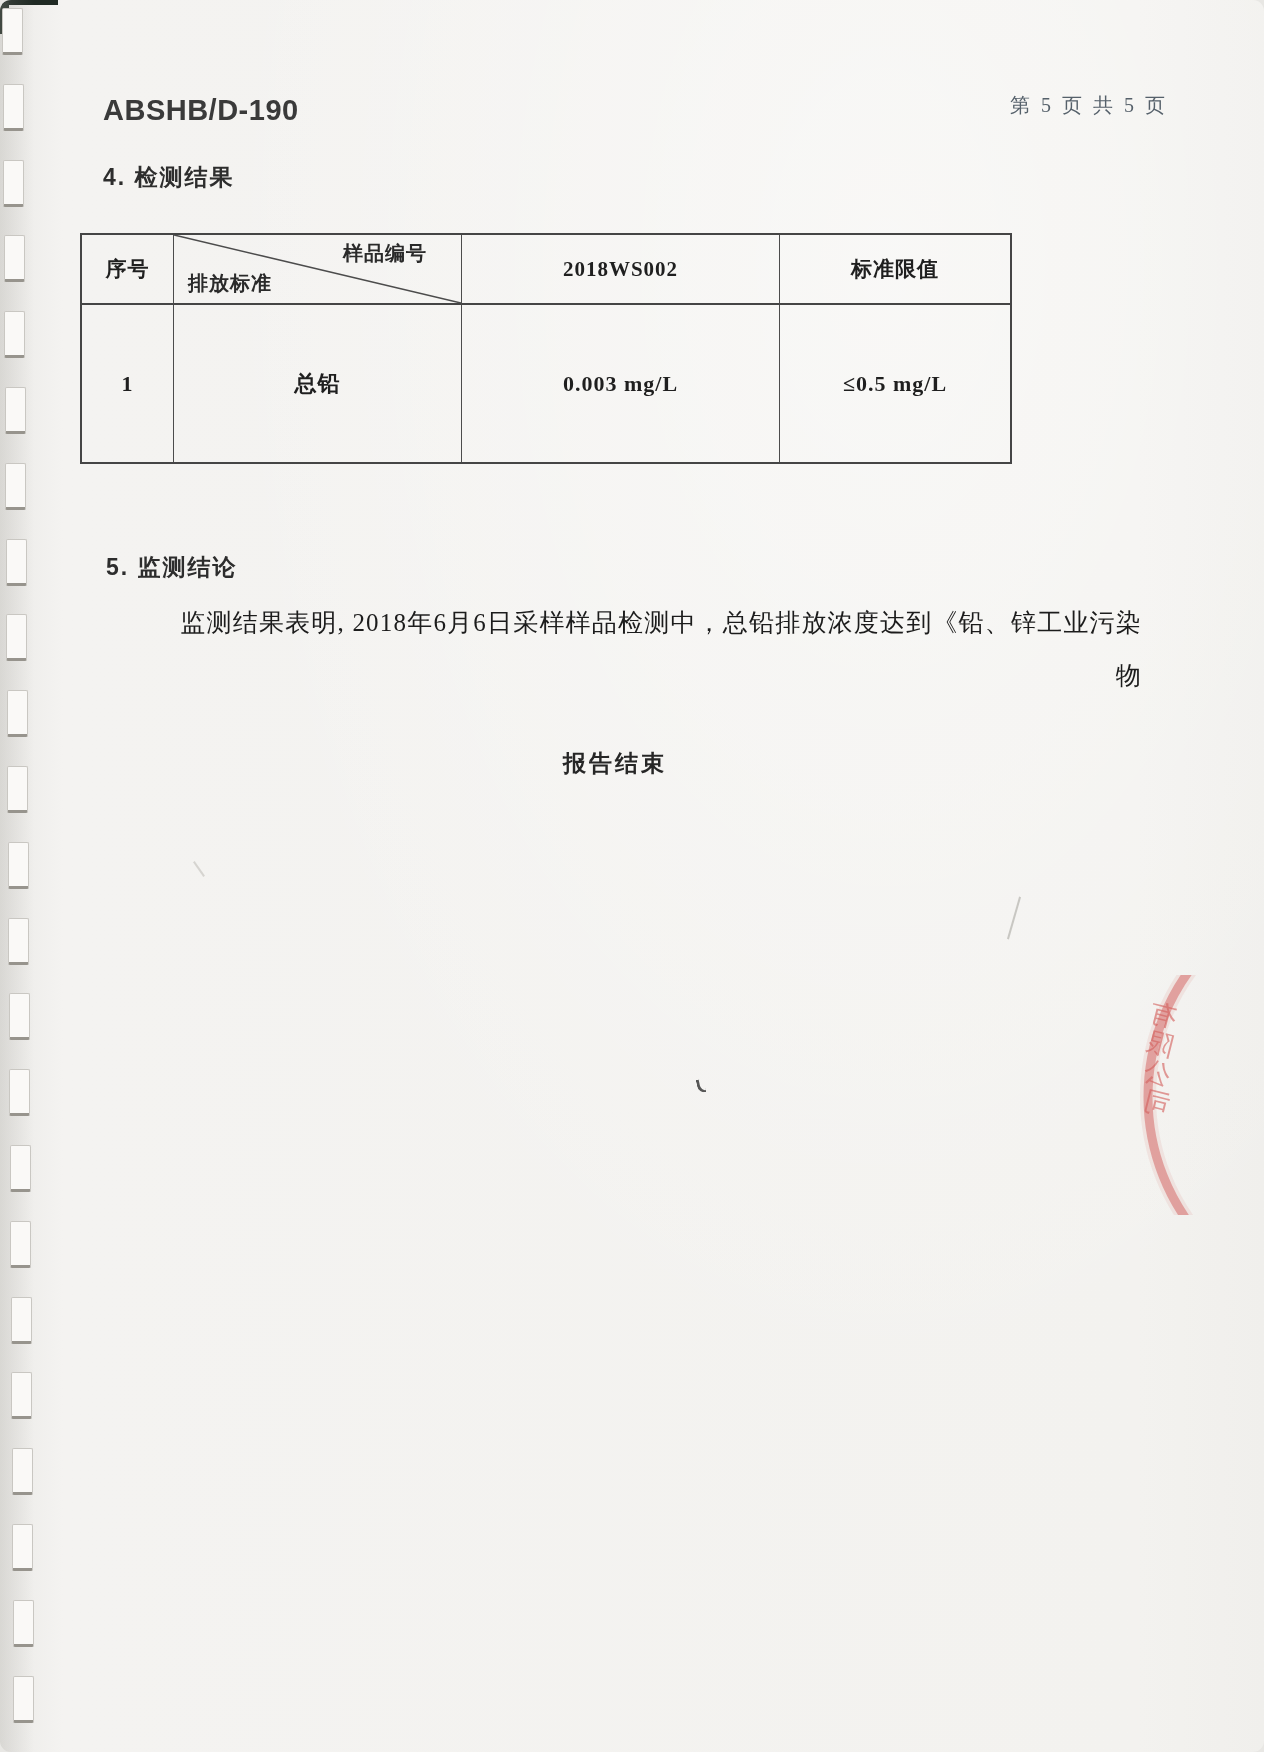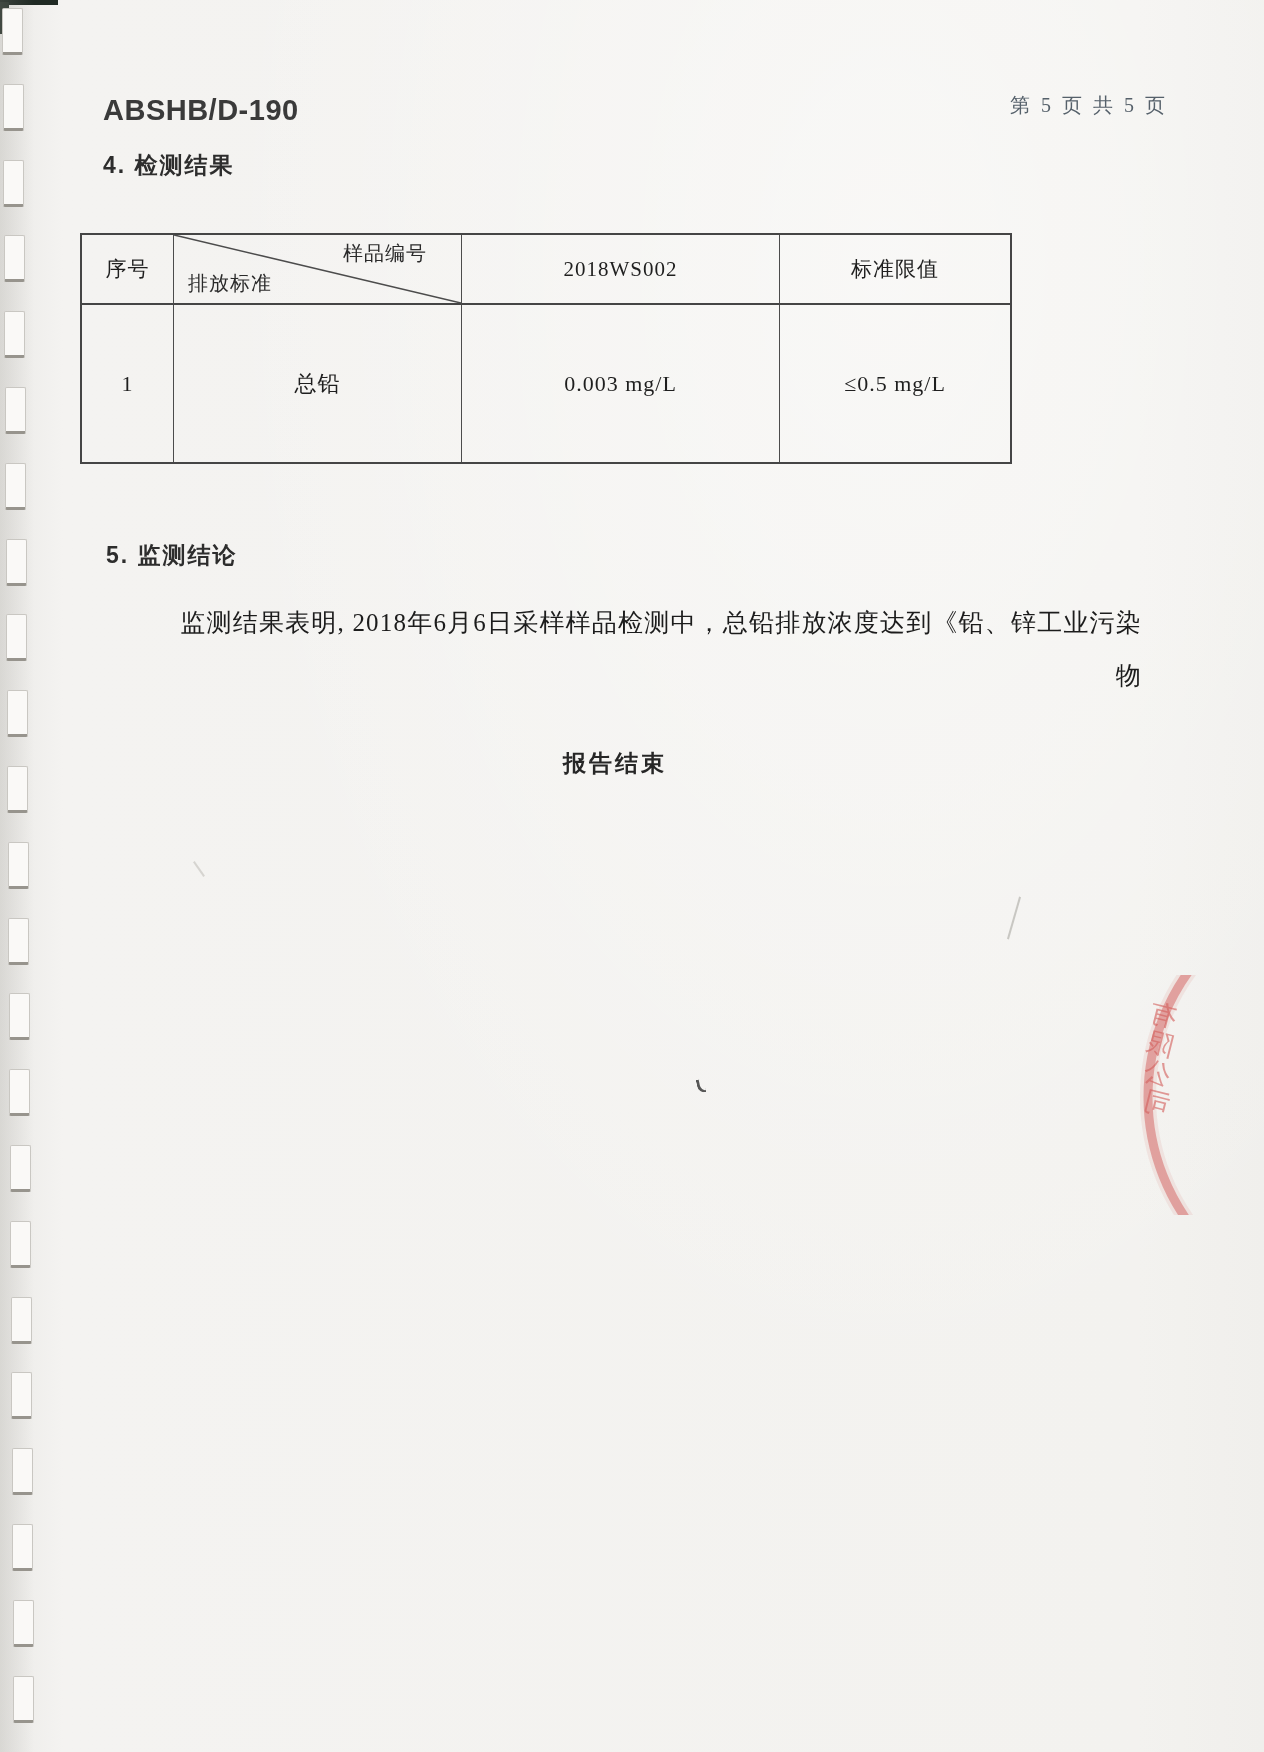--- a/index.html
+++ b/index.html
@@ -6,20 +6,21 @@
   html,body { background:#e8e7e4; }
   .page {
     position:relative;
     width:1264px; height:1752px;
     overflow:hidden;
     background:
       radial-gradient(ellipse at 70% 15%, rgba(255,255,255,.45), transparent 55%),
       linear-gradient(to right, #ebeae7, #f4f3f1 5%, #f3f2ef 90%, #f0efec);
     font-family:"Liberation Serif","DejaVu Serif",serif;
     color:#222;
+    border-radius:11px;
   }
 
   
   .top-line { position:absolute; left:0; top:0; width:58px; height:5px; background:#202a24; }
   .corner-mark { position:absolute; left:0; top:2px; width:9px; height:32px; background:#2a342d; }
   .left-shade { position:absolute; left:0; top:0; bottom:0; width:34px;
     background:linear-gradient(to right, rgba(150,148,142,.22), rgba(0,0,0,0)); }
 
   .hole {
     position:absolute; width:21px; height:47px;
@@ -34,32 +35,33 @@
     font-family:"Liberation Sans","DejaVu Sans",sans-serif;
     font-weight:700; font-size:29px; color:#3a3a3a; letter-spacing:.5px;
   }
   .page-indicator {
     position:absolute; left:868px; top:92px; width:300px; text-align:right;
     font-size:20px; color:#55606a; letter-spacing:3px;
   }
   .sec-heading {
     position:absolute;
     font-family:"Liberation Sans","DejaVu Sans",sans-serif;
-    font-weight:700; font-size:23px; color:#2d2d2d; letter-spacing:2px;
+    font-weight:700; font-size:23px; color:#2d2d2d; letter-spacing:2px;margin-top:12px;
   }
   .h4 { left:103px; top:150px; }
   .h5 { left:106px; top:540px; }
 
   
   .rtable {
     position:absolute; left:80px; top:233px;
     display:grid;
     grid-template-columns:92px 288px 318px 230px;
     grid-template-rows:70px 157px;
     border:2px solid #454545;
+    font-weight:bold;
   }
   .cell {
     position:relative;
     display:flex; align-items:center; justify-content:center;
     font-size:22px; color:#1f1f1f; letter-spacing:1px;
     border-right:1px solid #4c4c4c; border-bottom:1px solid #4c4c4c;
   }
   .cell:nth-child(4n) { border-right:none; }
   .cell:nth-child(n+5) { border-bottom:none; }
   .cell.head { font-size:21px; }

